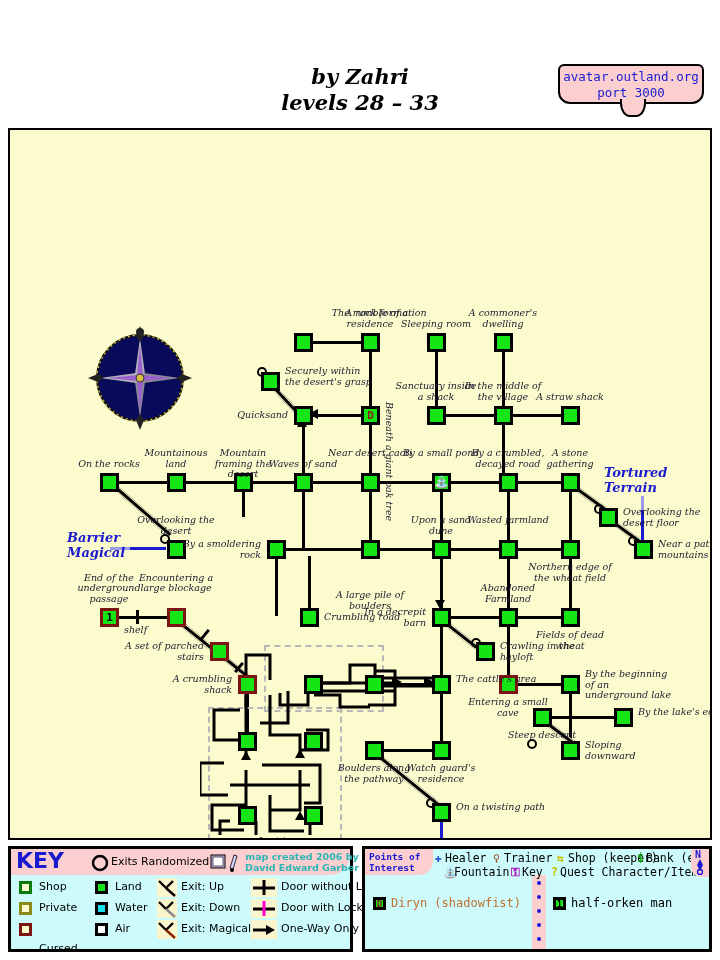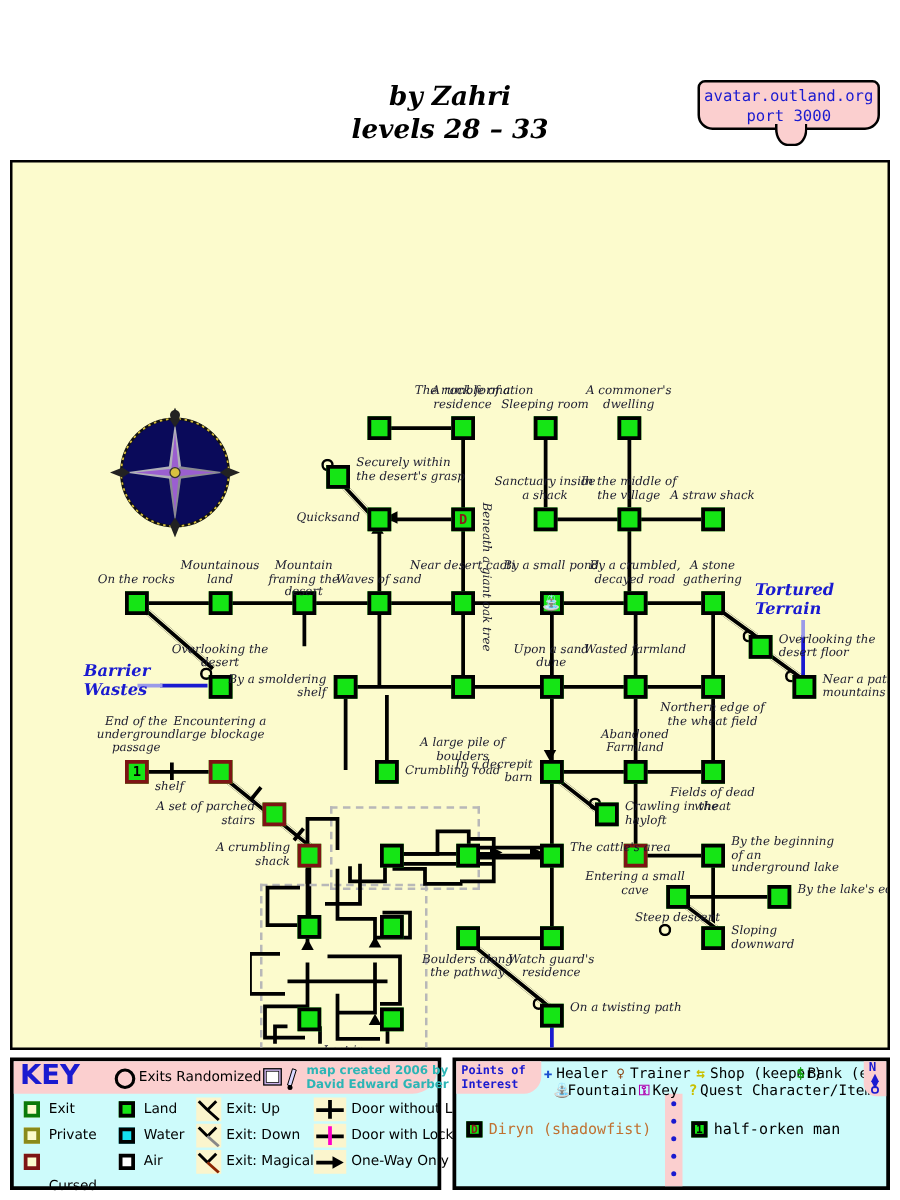--- a/index.html
+++ b/index.html
@@ -343,21 +343,21 @@
         <div class="lbl" style="left: 560px; top: 261.5px;">A straw shack</div>
         <div class="lbl" style="left: 99px; top: 328.5px;">On the rocks</div>
         <div class="lbl" style="left: 166px; top: 318px;">Mountainous land</div>
         <div class="lbl" style="left: 233px; top: 318px;">Mountain framing the desert</div>
         <div class="lbl" style="left: 293px; top: 328.5px;">Waves of sand</div>
         <div class="lbl" style="left: 360px; top: 318px;">Near desert cacti</div>
         <div class="lbl" style="left: 431px; top: 318px;">By a small pond</div>
         <div class="lbl" style="left: 498px; top: 318px;">By a crumbled, decayed road</div>
         <div class="lbl" style="left: 560px; top: 318px;">A stone gathering</div>
         <div class="lbl" style="left: 166px; top: 385px;">Overlooking the desert</div>
-        <div class="lbl l" style="left: 251px; top: 409px;">By a smoldering shelf</div>
+        <div class="lbl l" style="left: 251px; top: 409px;">By a smoldering rock</div>
         <div class="lbl" style="left: 360px; top: 432px; margin-top: 28px;">A large pile of boulders</div>
         <div class="lbl" style="left: 431px; top: 385px;">Upon a sand dune</div>
         <div class="lbl" style="left: 498px; top: 385px;">Wasted farmland</div>
         <div class="lbl" style="left: 560px; top: 432px;">Northern edge of the wheat field</div>
         <div class="lbl r" style="left: 613px; top: 377px;">Overlooking the desert floor</div>
         <div class="lbl r" style="left: 648px; top: 409px;">Near a path in the mountains</div>
         <div class="lbl" style="left: 99px; top: 442.5px;">End of the underground passage</div>
         <div class="lbl" style="left: 166px; top: 442.5px;">Encountering a large blockage</div>
         <div class="lbl r" style="left: 314px; top: 482px;">Crumbling road</div>
         <div class="lbl l" style="left: 416px; top: 477px;">In a decrepit barn</div>
@@ -373,21 +373,21 @@
         <div class="lbl" style="left: 532px; top: 600px;">Steep descent</div>
         <div class="lbl r" style="left: 575px; top: 610px;">Sloping downward</div>
         <div class="lbl" style="left: 364px; top: 633px;">Boulders along the pathway</div>
         <div class="lbl" style="left: 431px; top: 633px;">Watch guard's residence</div>
         <div class="lbl r" style="left: 446px; top: 672px;">On a twisting path</div>
       </div>
     <div id="zones-layer">
         <div class="zone" style="left: 594px; top: 335px; white-space: pre;">Tortured
 Terrain</div>
         <div class="zone" style="left: 57px; top: 400px; white-space: pre;">Barrier
-Wastes</div>
+Magical</div>
       </div>
 
     <div class="lbl" id="maze-caption" style="left: 265px; top: 706px; width: 130px; margin-left: -65px; white-space: pre;">Lost in
 Mistress Mach's
 sand storm</div>
   </div>
 </div>
 
 <div class="legendbox" id="key-legend">
   <div class="legendinner">
@@ -403,21 +403,21 @@
     <svg style="position:absolute;left:199px;top:3px;width:34px;height:20px;">
       <rect x="1" y="3" width="14" height="13" fill="#c8b0e8" stroke="#000"></rect>
       <rect x="3" y="5" width="10" height="9" fill="#fff" stroke="#000" stroke-width="0.6"></rect>
       <path d="M20 16 L24 3 L27 4 L23 17 Z" fill="#d8d8ff" stroke="#000" stroke-width="0.8"></path>
       <circle cx="22" cy="18" r="2" fill="#000"></circle>
     </svg>
     <div class="lgtext" style="left:234px;top:2px;color:#2cb5b5;font-weight:bold;font-size:9.5px;line-height:11px;white-space:pre;text-align:center;">map created 2006 by
 David Edward Garber</div>
 
     <div class="sw" style="left:8px;top:32px;border-color:#0a7a0a;background:#fcfbcd;"></div>
-    <div class="lgtext" style="left:28px;top:31px;">Exit</div>
+    <div class="lgtext" style="left:28px;top:31px;">Shop</div>
     <div class="sw" style="left:8px;top:53px;border-color:#8a8a1a;background:#fcfbcd;"></div>
     <div class="lgtext" style="left:28px;top:52px;">Private</div>
     <div class="sw" style="left:8px;top:74px;border-color:#7d1414;background:#fcfbcd;"></div>
     <div class="lgtext" style="left:28px;top:73px;margin-top:20px;">Cursed</div>
 
     <div class="sw" style="left:84px;top:32px;border-color:#000;background:#15e515;"></div>
     <div class="lgtext" style="left:104px;top:31px;">Land</div>
     <div class="sw" style="left:84px;top:53px;border-color:#000;background:#14e0f0;"></div>
     <div class="lgtext" style="left:104px;top:52px;">Water</div>
     <div class="sw" style="left:84px;top:74px;border-color:#000;background:#ffffff;"></div>

